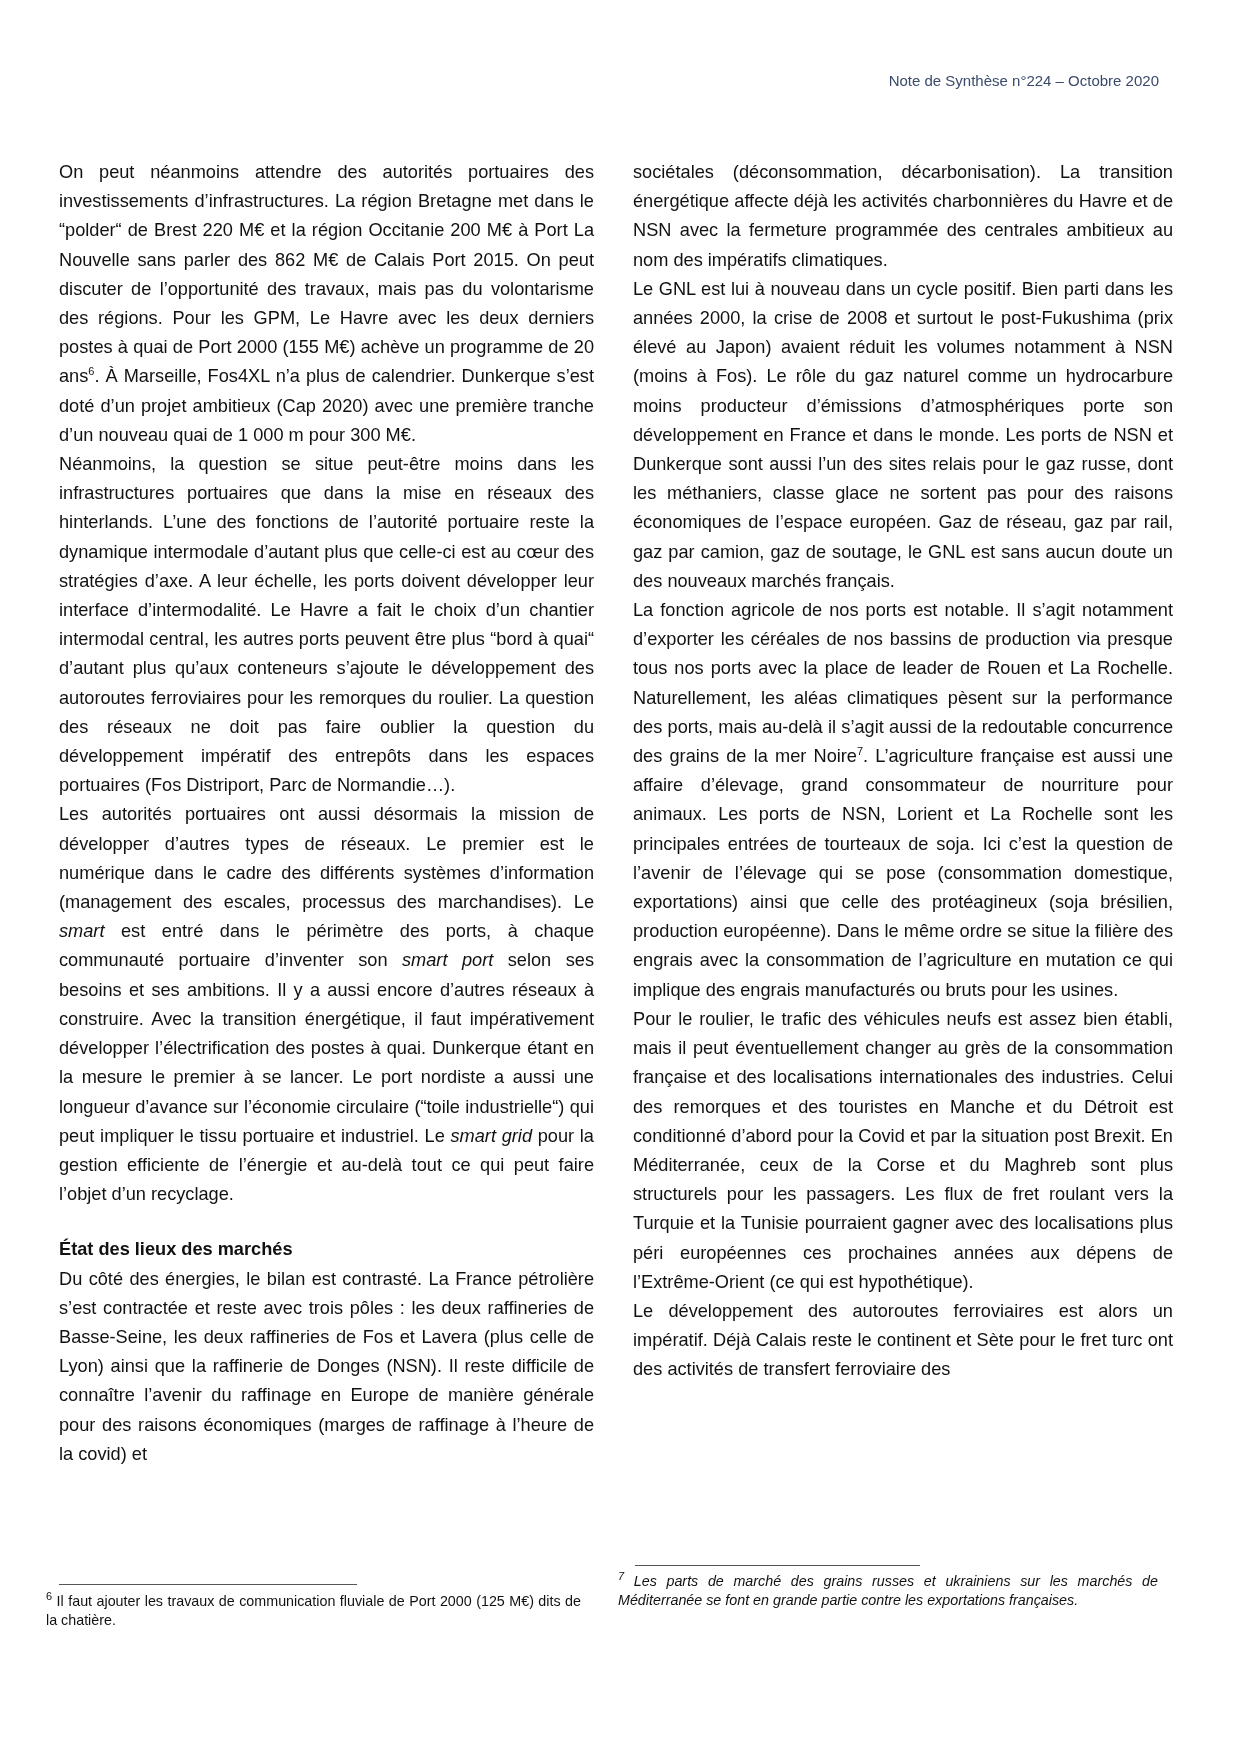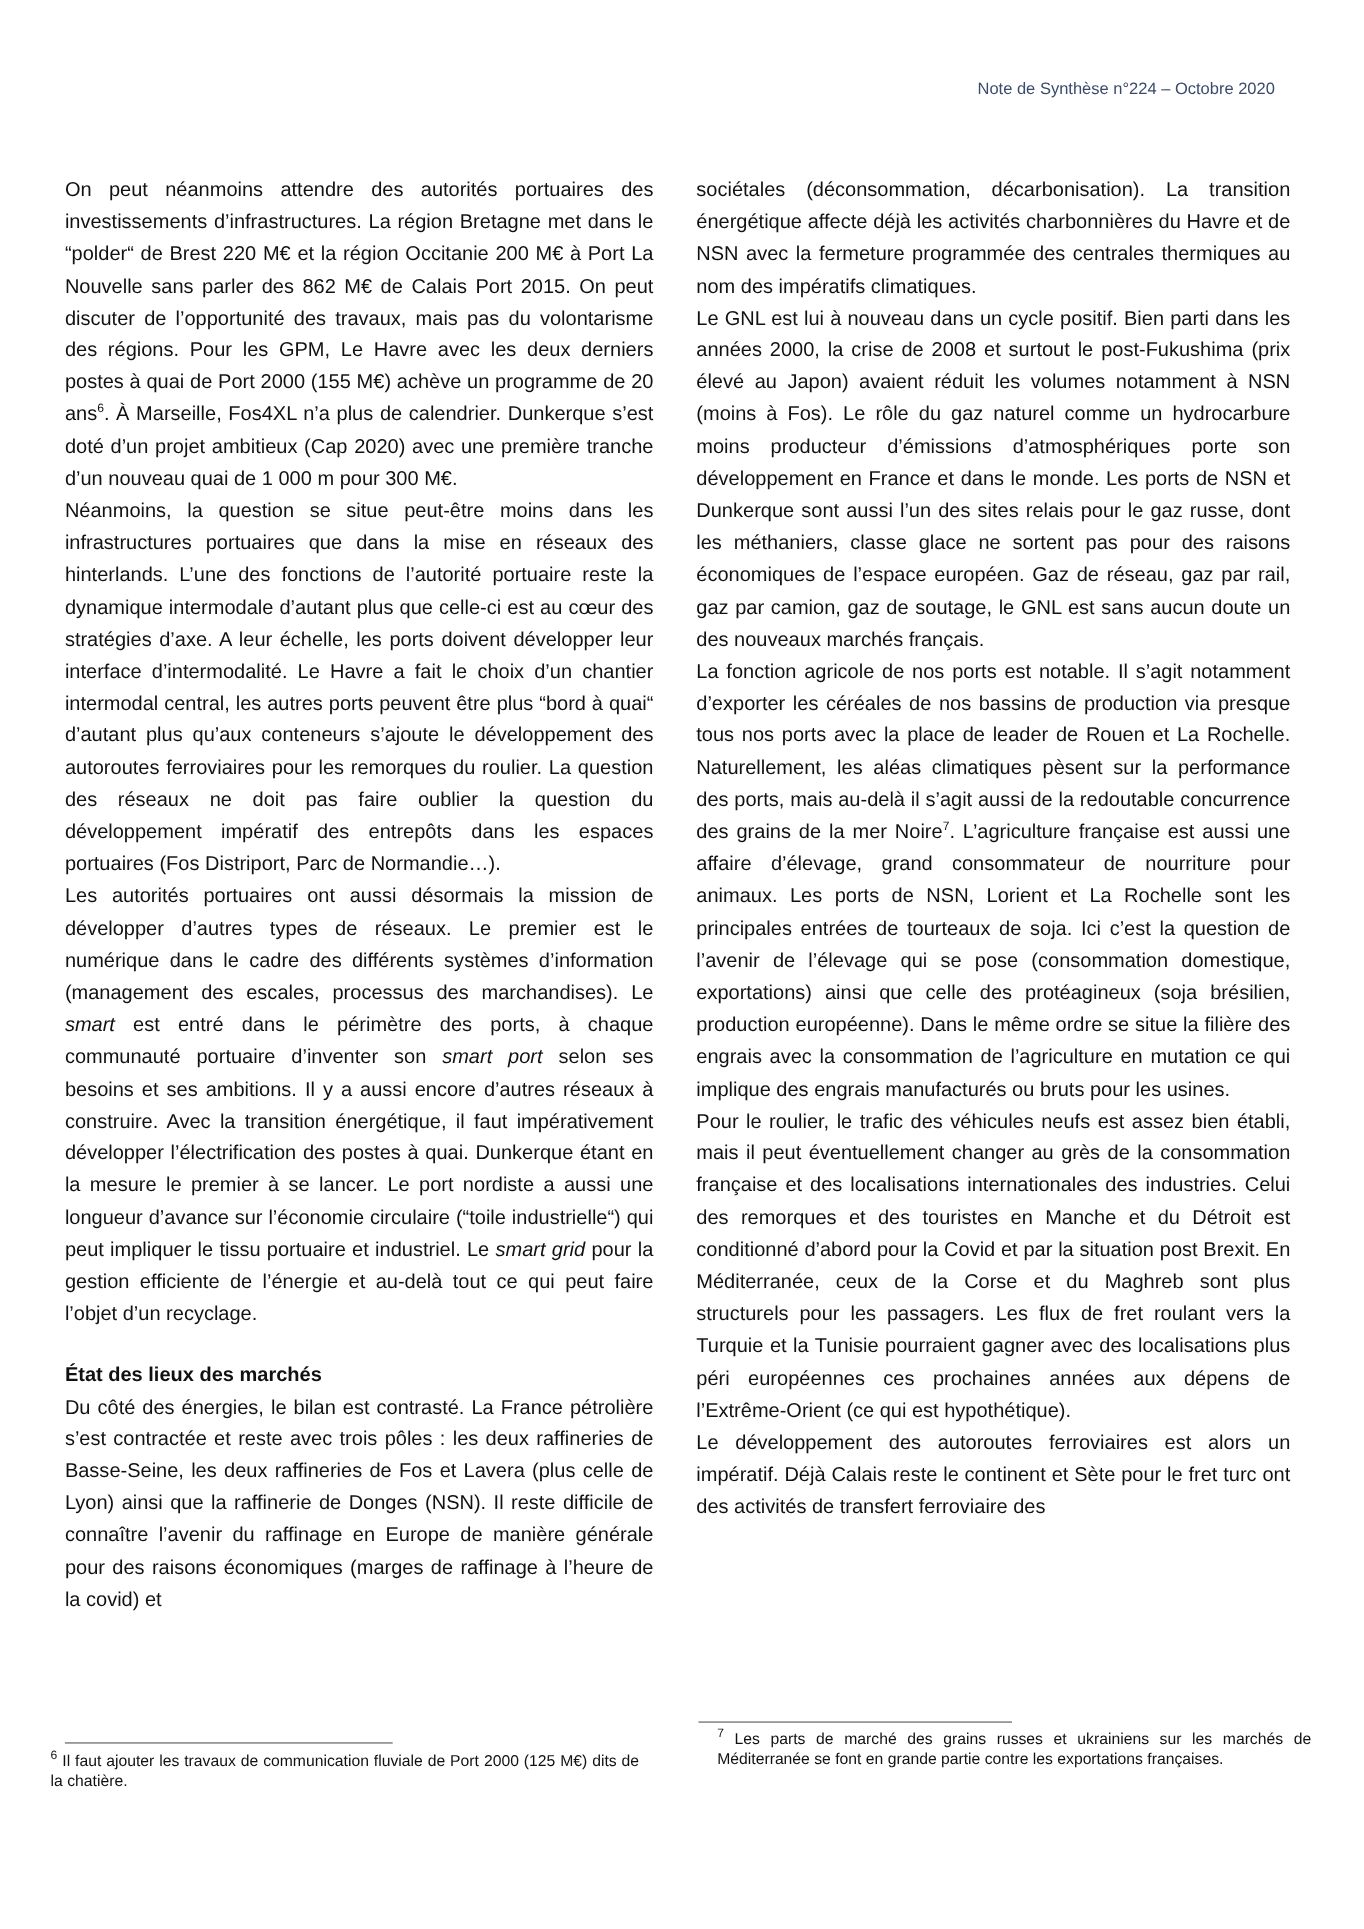--- a/index.html
+++ b/index.html
@@ -24,24 +24,24 @@
 
 <div class="col left">
   <p><span>On peut néanmoins attendre des autorités portuaires des investissements d’infrastructures. La région Bretagne met dans le “polder“ de Brest 220 M€ et la région Occitanie 200 M€ à Port La Nouvelle sans parler des 862 M€ de Calais Port 2015. On peut discuter de l’opportunité des travaux, mais pas du volontarisme des régions. Pour les GPM, Le Havre avec les deux derniers postes à quai de Port 2000 (155 M€) achève un programme de 20 ans</span><sup>6</sup><span>. À Marseille, Fos4XL n’a plus de calendrier. Dunkerque s’est doté d’un projet ambitieux (Cap 2020) avec une première tranche d’un nouveau quai de 1 000 m pour 300 M€.</span></p>
   <p>Néanmoins, la question se situe peut-être moins dans les infrastructures portuaires que dans la mise en réseaux des hinterlands. L’une des fonctions de l’autorité portuaire reste la dynamique intermodale d’autant plus que celle-ci est au cœur des stratégies d’axe. A leur échelle, les ports doivent développer leur interface d’intermodalité. Le Havre a fait le choix d’un chantier intermodal central, les autres ports peuvent être plus “bord à quai“ d’autant plus qu’aux conteneurs s’ajoute le développement des autoroutes ferroviaires pour les remorques du roulier. La question des réseaux ne doit pas faire oublier la question du développement impératif des entrepôts dans les espaces portuaires (Fos Distriport, Parc de Normandie…).</p>
   <p><span>Les autorités portuaires ont aussi désormais la mission de développer d’autres types de réseaux. Le premier est le numérique dans le cadre des différents systèmes d’information (management des escales, processus des marchandises). Le </span><i>smart</i><span> est entré dans le périmètre des ports, à chaque communauté portuaire d’inventer son </span><i>smart port</i><span> selon ses besoins et ses ambitions. Il y a aussi encore d’autres réseaux à construire. Avec la transition énergétique, il faut impérativement développer l’électrification des postes à quai. Dunkerque étant en la mesure le premier à se lancer. Le port nordiste a aussi une longueur d’avance sur l’économie circulaire (“toile industrielle“) qui peut impliquer le tissu portuaire et industriel. Le </span><i>smart grid</i><span> pour la gestion efficiente de l’énergie et au-delà tout ce qui peut faire l’objet d’un recyclage.</span></p>
   <h3>État des lieux des marchés</h3>
   <p>Du côté des énergies, le bilan est contrasté. La France pétrolière s’est contractée et reste avec trois pôles : les deux raffineries de Basse-Seine, les deux raffineries de Fos et Lavera (plus celle de Lyon) ainsi que la raffinerie de Donges (NSN). Il reste difficile de connaître l’avenir du raffinage en Europe de manière générale pour des raisons économiques (marges de raffinage à l’heure de la covid) et</p>
 </div>
 
 <div class="col right">
-  <p>sociétales (déconsommation, décarbonisation). La transition énergétique affecte déjà les activités charbonnières du Havre et de NSN avec la fermeture programmée des centrales thermiques au nom des impératifs climatiques.</p>
+  <p>sociétales (déconsommation, décarbonisation). La transition énergétique affecte déjà les activités charbonnières du Havre et de NSN avec la fermeture programmée des centrales ambitieux au nom des impératifs climatiques.</p>
   <p>Le GNL est lui à nouveau dans un cycle positif. Bien parti dans les années 2000, la crise de 2008 et surtout le post-Fukushima (prix élevé au Japon) avaient réduit les volumes notamment à NSN (moins à Fos). Le rôle du gaz naturel comme un hydrocarbure moins producteur d’émissions d’atmosphériques porte son développement en France et dans le monde. Les ports de NSN et Dunkerque sont aussi l’un des sites relais pour le gaz russe, dont les méthaniers, classe glace ne sortent pas pour des raisons économiques de l’espace européen. Gaz de réseau, gaz par rail, gaz par camion, gaz de soutage, le GNL est sans aucun doute un des nouveaux marchés français.</p>
   <p><span>La fonction agricole de nos ports est notable. Il s’agit notamment d’exporter les céréales de nos bassins de production via presque tous nos ports avec la place de leader de Rouen et La Rochelle. Naturellement, les aléas climatiques pèsent sur la performance des ports, mais au-delà il s’agit aussi de la redoutable concurrence des grains de la mer Noire</span><sup>7</sup><span>. L’agriculture française est aussi une affaire d’élevage, grand consommateur de nourriture pour animaux. Les ports de NSN, Lorient et La Rochelle sont les principales entrées de tourteaux de soja. Ici c’est la question de l’avenir de l’élevage qui se pose (consommation domestique, exportations) ainsi que celle des protéagineux (soja brésilien, production européenne). Dans le même ordre se situe la filière des engrais avec la consommation de l’agriculture en mutation ce qui implique des engrais manufacturés ou bruts pour les usines.</span></p>
   <p>Pour le roulier, le trafic des véhicules neufs est assez bien établi, mais il peut éventuellement changer au grès de la consommation française et des localisations internationales des industries. Celui des remorques et des touristes en Manche et du Détroit est conditionné d’abord pour la Covid et par la situation post Brexit. En Méditerranée, ceux de la Corse et du Maghreb sont plus structurels pour les passagers. Les flux de fret roulant vers la Turquie et la Tunisie pourraient gagner avec des localisations plus péri européennes ces prochaines années aux dépens de l’Extrême-Orient (ce qui est hypothétique).</p>
   <p>Le développement des autoroutes ferroviaires est alors un impératif. Déjà Calais reste le continent et Sète pour le fret turc ont des activités de transfert ferroviaire des</p>
 </div>
 
 <div class="fn-rule" style="left:59px; top:1584px;"></div>
 <div class="fn" style="left:46px; top:1592px; width:535px;"><sup>6</sup><span> Il faut ajouter les travaux de communication fluviale de Port 2000 (125 M€) dits de la chatière.</span></div>
 
 <div class="fn-rule" style="left:635px; top:1565px; width:285px;"></div>
-<div class="fn" style="left:652px; top:1572px; width:540px;"><sup>7</sup><span> Les parts de marché des grains russes et ukrainiens sur les marchés de Méditerranée se font en grande partie contre les exportations françaises.</span></div>
+<div class="fn" style="left:618px; top:1572px; width:540px;font-style:italic;"><sup>7</sup><span> Les parts de marché des grains russes et ukrainiens sur les marchés de Méditerranée se font en grande partie contre les exportations françaises.</span></div>
 
 </body></html>

